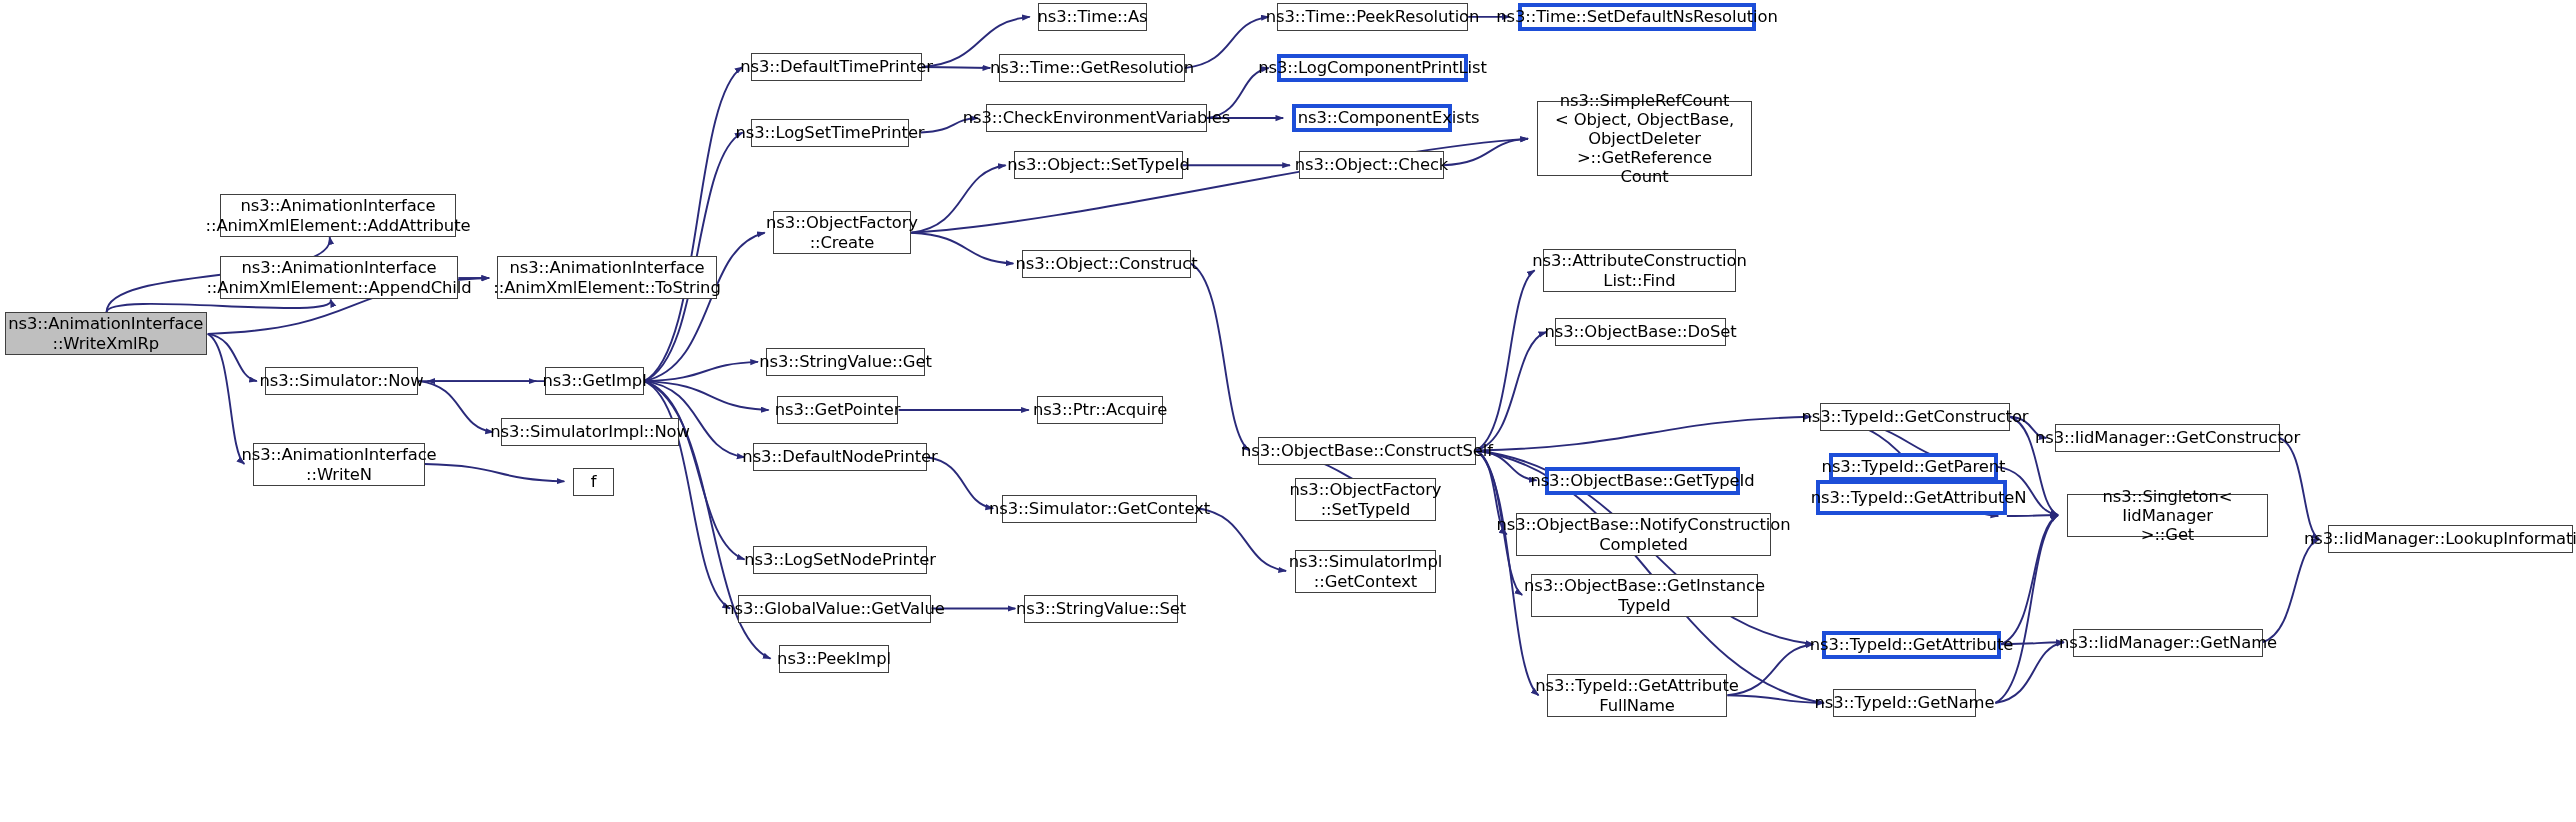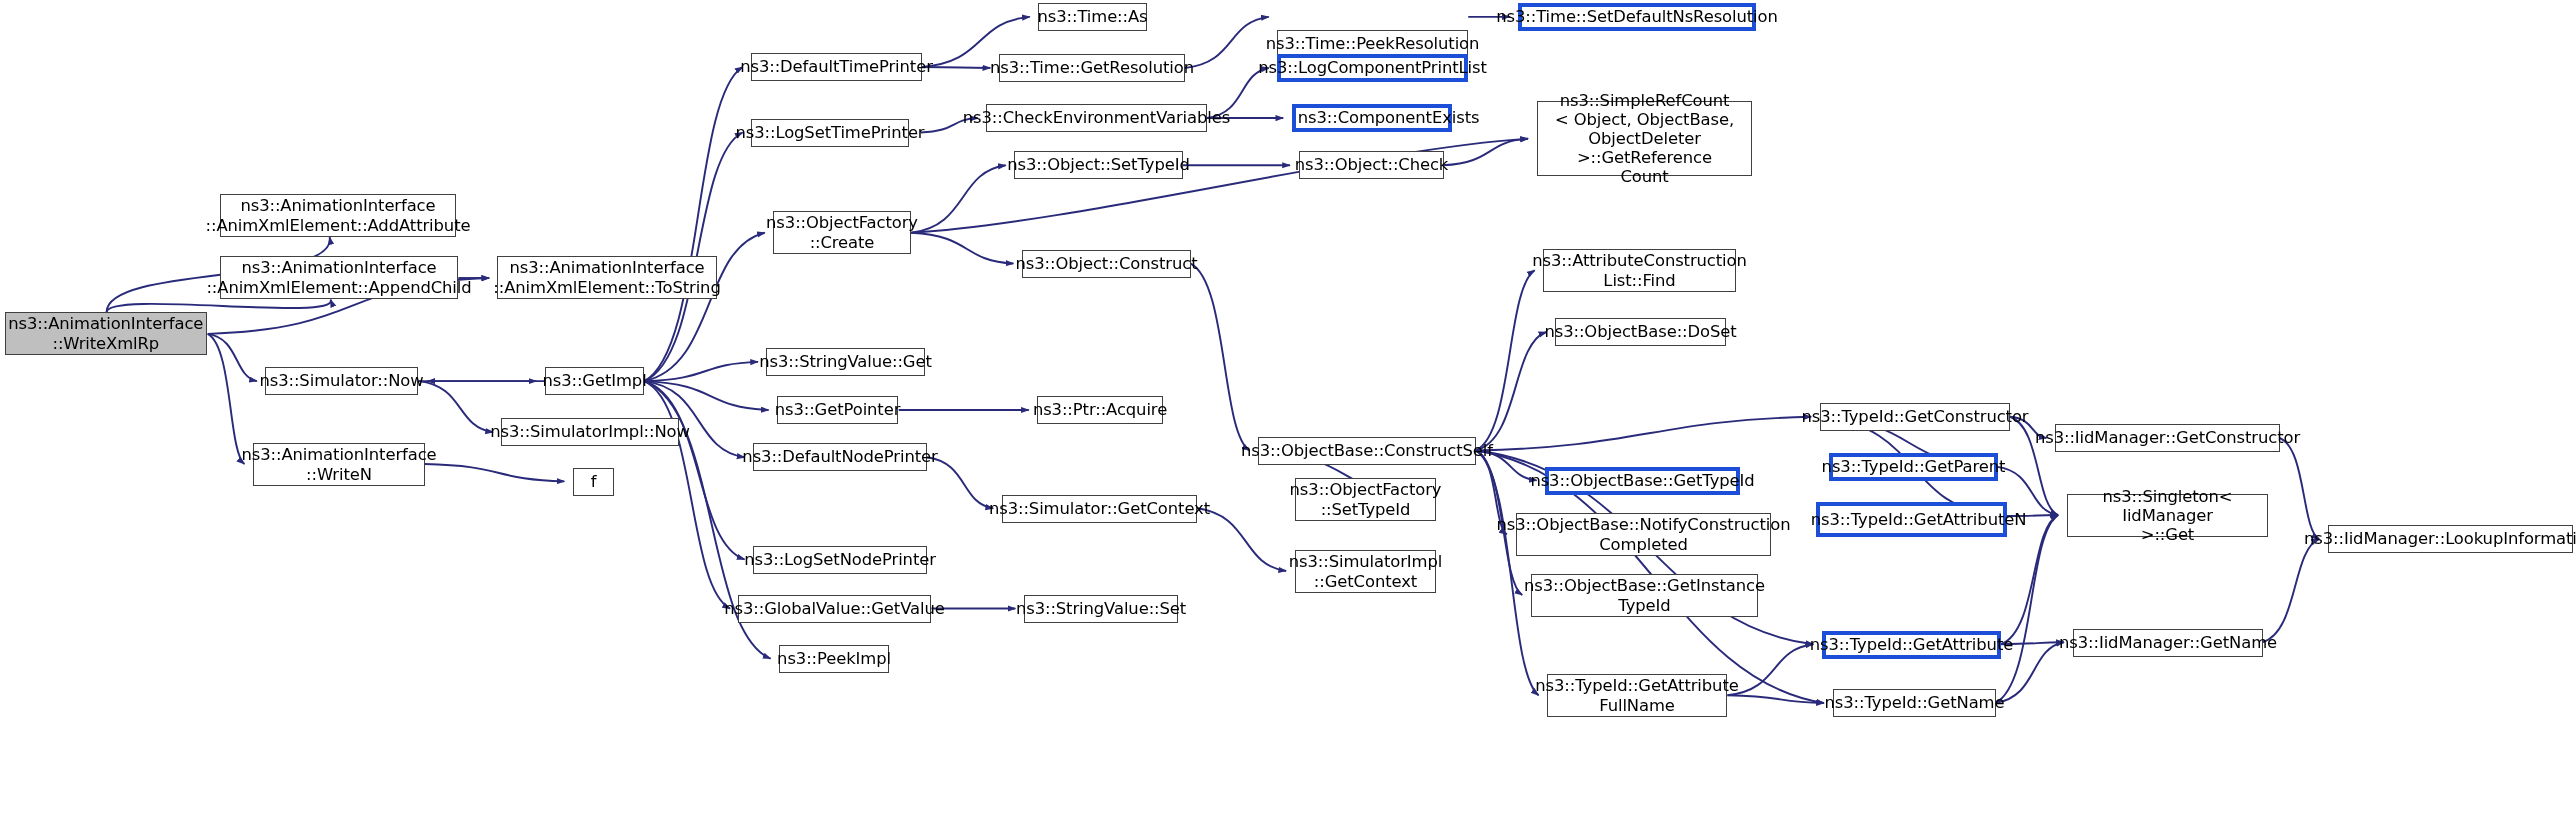--- a/index.html
+++ b/index.html
@@ -139,21 +139,21 @@
       <div class="node" style="left: 573px; top: 468px; width: 41px; height: 28px;">f</div>
       <div class="node" style="left: 751px; top: 53px; width: 171px; height: 28px;">ns3::DefaultTimePrinter</div>
       <div class="node" style="left: 751px; top: 119px; width: 158px; height: 28px;">ns3::LogSetTimePrinter</div>
       <div class="node" style="left: 1038px; top: 2.9px; width: 109px; height: 28px;">ns3::Time::As</div>
       <div class="node" style="left: 999px; top: 54px; width: 186px; height: 28px;">ns3::Time::GetResolution</div>
       <div class="node" style="left: 986px; top: 104px; width: 221px; height: 28px;">ns3::CheckEnvironmentVariables</div>
       <div class="node" style="left: 1014px; top: 151px; width: 169px; height: 28px;">ns3::Object::SetTypeId</div>
       <div class="node" style="left: 773px; top: 211px; width: 138px; height: 43px;">ns3::ObjectFactory
 ::Create</div>
       <div class="node" style="left: 1022px; top: 250px; width: 169px; height: 28px;">ns3::Object::Construct</div>
-      <div class="node" style="left: 1277px; top: 2.9px; width: 191px; height: 28px; margin-top: 27px;">ns3::Time::PeekResolution</div>
+      <div class="node" style="left: 1277px; top: 2.9px; width: 191px; height: 28px;">ns3::Time::PeekResolution</div>
       <div class="node red" style="left: 1277px; top: 54px; width: 191px; height: 28px;">ns3::LogComponentPrintList</div>
       <div class="node red" style="left: 1292px; top: 104px; width: 160px; height: 28px; padding-left: 38px;">ns3::ComponentExists</div>
       <div class="node" style="left: 1299px; top: 151px; width: 145px; height: 28px;">ns3::Object::Check</div>
       <div class="node red" style="left: 1518px; top: 2.9px; width: 238px; height: 28px;">ns3::Time::SetDefaultNsResolution</div>
       <div class="node" style="left: 1537px; top: 101px; width: 215px; height: 75px;">ns3::SimpleRefCount
 &lt; Object, ObjectBase,
 ObjectDeleter &gt;::GetReference
 Count</div>
       <div class="node" style="left: 766px; top: 348px; width: 159px; height: 28px;">ns3::StringValue::Get</div>
       <div class="node" style="left: 777px; top: 396px; width: 121px; height: 28px;">ns3::GetPointer</div>
@@ -172,25 +172,25 @@
       <div class="node" style="left: 1543px; top: 249px; width: 193px; height: 43px;">ns3::AttributeConstruction
 List::Find</div>
       <div class="node" style="left: 1555px; top: 318px; width: 171px; height: 28px;">ns3::ObjectBase::DoSet</div>
       <div class="node red" style="left: 1545px; top: 467px; width: 195px; height: 28px;">ns3::ObjectBase::GetTypeId</div>
       <div class="node" style="left: 1516px; top: 513px; width: 255px; height: 43px;">ns3::ObjectBase::NotifyConstruction
 Completed</div>
       <div class="node" style="left: 1531px; top: 574px; width: 227px; height: 43px;">ns3::ObjectBase::GetInstance
 TypeId</div>
       <div class="node" style="left: 1820px; top: 403px; width: 190px; height: 28px;">ns3::TypeId::GetConstructor</div>
       <div class="node red" style="left: 1829px; top: 453px; width: 169px; height: 28px;">ns3::TypeId::GetParent</div>
-      <div class="node red" style="left: 1816px; top: 502px; width: 191px; height: 35px; padding-left: 19px;">ns3::TypeId::GetAttributeN</div>
+      <div class="node red" style="left: 1816px; top: 480px; width: 191px; height: 35px; padding-left: 19px;">ns3::TypeId::GetAttributeN</div>
       <div class="node" style="left: 2067px; top: 494px; width: 201px; height: 43px;">ns3::Singleton&lt; IidManager
 &gt;::Get</div>
       <div class="node" style="left: 2055px; top: 424px; width: 225px; height: 28px;">ns3::IidManager::GetConstructor</div>
       <div class="node" style="left: 2328px; top: 525px; width: 245px; height: 28px;">ns3::IidManager::LookupInformation</div>
       <div class="node" style="left: 2073px; top: 629px; width: 190px; height: 28px;">ns3::IidManager::GetName</div>
       <div class="node red" style="left: 1822px; top: 631px; width: 179px; height: 28px;">ns3::TypeId::GetAttribute</div>
       <div class="node" style="left: 1547px; top: 674px; width: 180px; height: 43px;">ns3::TypeId::GetAttribute
 FullName</div>
-      <div class="node" style="left: 1833px; top: 689px; width: 163px; height: 28px;">ns3::TypeId::GetName</div>
+      <div class="node" style="left: 1833px; top: 689px; width: 143px; height: 28px;">ns3::TypeId::GetName</div>
     </div>
 </div>
 
 
 </body></html>

